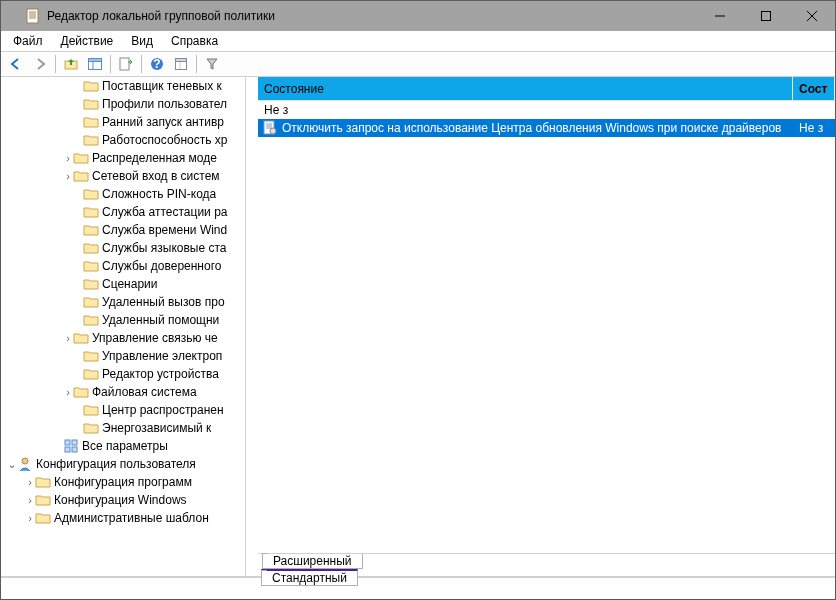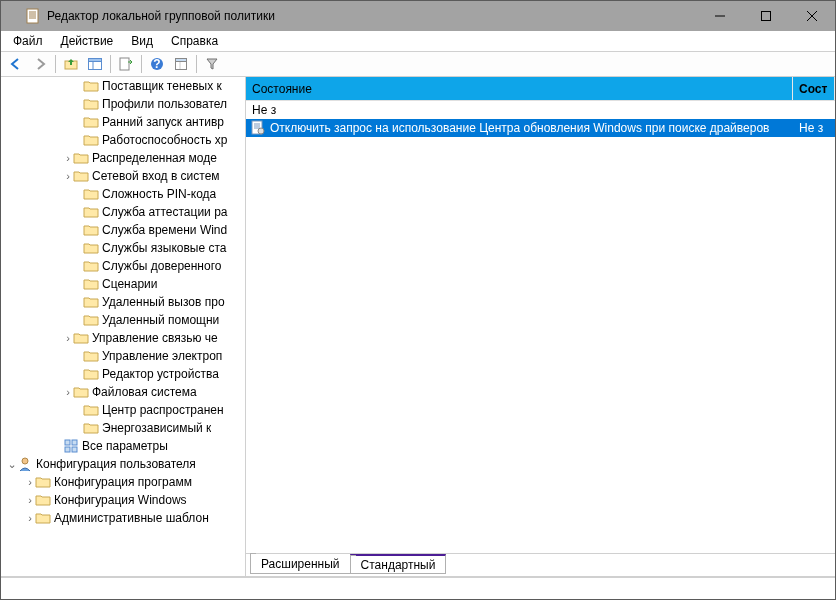--- a/index.html
+++ b/index.html
@@ -12,21 +12,21 @@
   .win-controls { display: flex; height: 100%; }
   .win-btn { width: 46px; height: 100%; display: flex; align-items: center; justify-content: center; }
   
   .menubar { height: 20px; display: flex; align-items: center; padding: 0 4px; gap: 2px; }
   .menu-item { padding: 2px 8px; }
   
   .toolbar { height: 26px; border-top: 1px solid #d0d0d0; border-bottom: 1px solid #d0d0d0; display: flex; align-items: center; padding: 0 4px; gap: 2px; background: #fdfdfd; }
   .tool-btn { width: 22px; height: 22px; display: flex; align-items: center; justify-content: center; border: 1px solid transparent; }
   .tool-sep { width: 1px; height: 18px; background: #c0c0c0; margin: 0 2px; }
   
-  .client { flex: 1; display: flex; border-bottom: 1px solid #d0d0d0; min-height: 0; }
+  .client { flex: 1; display: flex; border-bottom: 1px solid #d0d0d0; min-height: 0; gap: 12px; }
   .tree-pane { width: 245px; border-right: 1px solid #d0d0d0; display: flex; flex-direction: column; min-height: 0; }
   .tree-body { flex: 1; overflow: hidden; }
   .tree-scroll { height: 100%; overflow-y: hidden; }
   .tree-scroll::-webkit-scrollbar, .list-scroll-h::-webkit-scrollbar { width: 17px; height: 17px; }
   .tree-scroll::-webkit-scrollbar-thumb, .list-scroll-h::-webkit-scrollbar-thumb { background: #c2c2c2; }
   .tree-scroll::-webkit-scrollbar-track, .list-scroll-h::-webkit-scrollbar-track { background: #f0f0f0; }
   .tree-row { height: 18px; display: flex; align-items: center; white-space: nowrap; padding-right: 4px; overflow: hidden; }
   .tree-row.selected { background: #d9d9d9; }
   .tw { display:inline-block; width:10px; text-align:center; color:#6a6a6a; cursor:default; user-select:none; font-size:11px;}
   .ind { display:inline-block; }
@@ -41,21 +41,21 @@
   .col-state2 { width:42px;font-weight:bold; }
   .list-body { flex:1; overflow:hidden; min-height:0; }
   .list-row { height:18px; display:flex; align-items:center; white-space:nowrap; }
   .list-row .cell-main { flex:1; min-width:0; display:flex; align-items:center; padding-left:4px; overflow:hidden;}
   .list-row .cell-state { width:42px; padding-left:6px; overflow:hidden;}
   .list-row.selected { background:#0078d7; color:#fff;}
   .policy-ico { width:16px; height:16px; margin-right:4px; display:inline-flex; align-items:center; justify-content:center;}
   .list-scroll-h { height:17px; overflow-x:scroll; overflow-y:hidden;}
   .list-scroll-h > div { height:1px; width:900px;}
   
-  .tabs-row { height:22px; display:flex; align-items:flex-start; padding-left:4px;}
+  .tabs-row { height:22px; display:flex; align-items:flex-start; padding-left:4px;flex-direction:column;}
   .tab { height:20px; padding:0 10px; display:flex; align-items:center; background:#fff; border-left:1px solid #b0b0b0; border-right:1px solid #b0b0b0; border-bottom:1px solid #b0b0b0; position:relative;}
   .tab::before { content:""; position:absolute; left:-1px; top:-1px; width:6px; height:1px; background:#b0b0b0;}
   .tab.active { background:#fff; border-top:2px solid #4c1d95;}
   .tab + .tab { margin-left:-1px; }
   
   .statusbar { height:22px; border-top:1px solid #d0d0d0; }
 </style>
 </head>
 <body>
 

